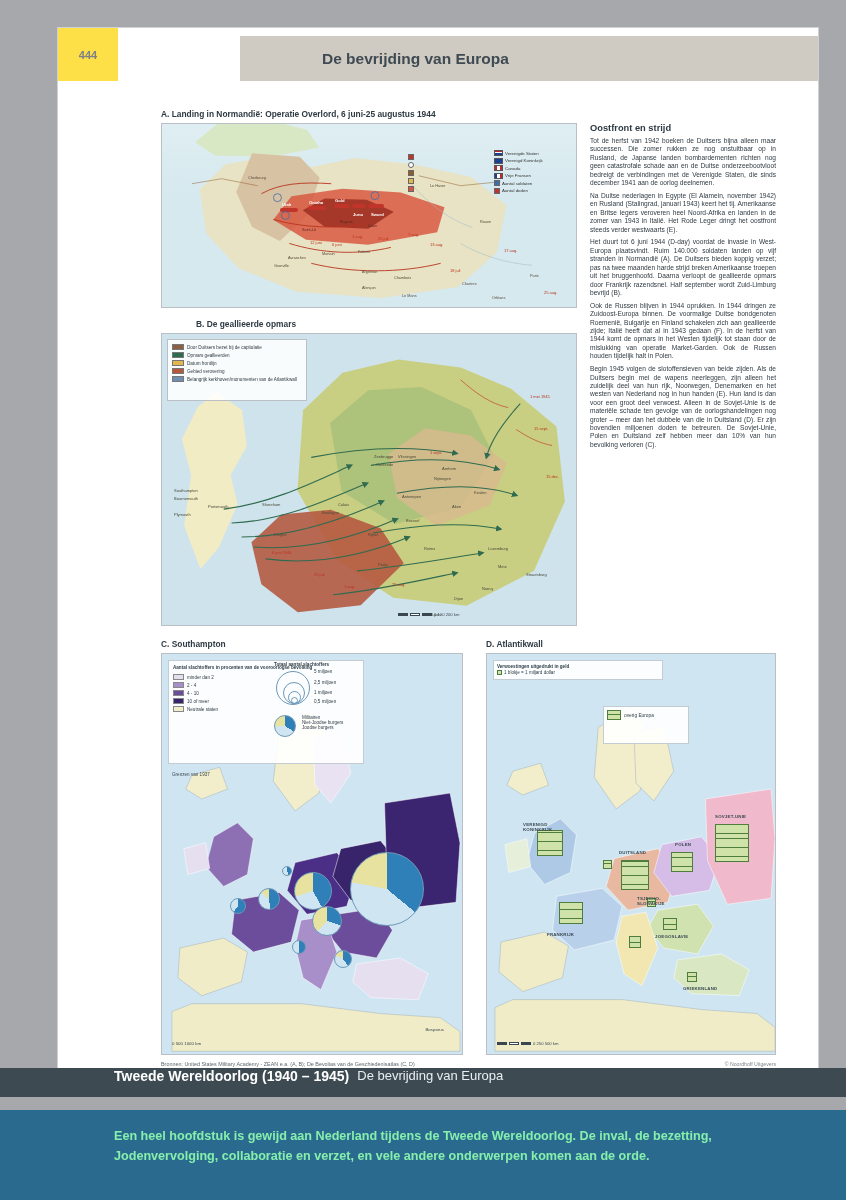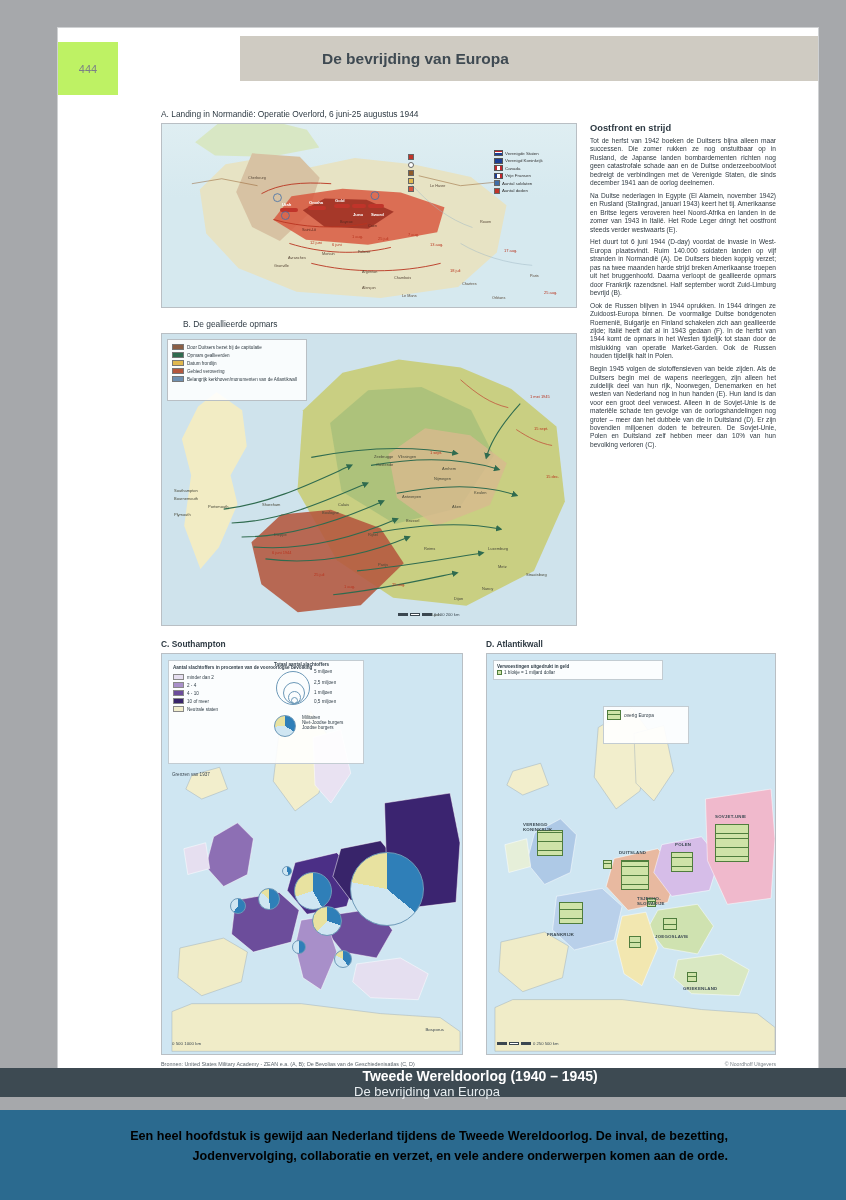--- a/index.html
+++ b/index.html
@@ -17,23 +17,23 @@
     position:absolute;
     left:58px; top:28px;
     width:760px; height:1040px;
     background:#ffffff;
     box-shadow:0 0 0 1px #cfd1d3;
   }
 
   
   .hdr { position:absolute; left:0; top:0; width:760px; height:53px; }
   .hdr-folio {
-    position:absolute; left:0; top:14px; width:60px; height:53px;
-    background:#bef264; color:#7b7f86;
-    font-size:11px; font-weight:normal;
+    position:absolute; left:0; top:0; width:60px; height:53px;
+    background:#fde047; color:#7b7f86;
+    font-size:11px; font-weight:bold;
     display:flex; align-items:center; justify-content:center;
   }
   .hdr-tab {
     position:absolute; left:60px; top:8px; width:122px; height:45px;
     background:#5b7f93; color:#ffffff;
     padding:6px 8px 0 8px;
   }
   .hdr-tab .t1 { font-size:9.5px; font-weight:bold; letter-spacing:.2px; }
   .hdr-tab .t2 { font-size:8px; margin-top:3px; color:#dce8ef; }
   .hdr-bar {
@@ -42,22 +42,22 @@
     display:flex; align-items:center;
   }
   .hdr-bar .title {
     color:#3f4a52; font-size:15.5px; font-weight:bold;
     margin-left:82px;
   }
 
   
   .content { position:absolute; left:0; top:53px; width:760px; bottom:0; }
 
-  .capA { position:absolute; left:103px; top:28px; font-size:8.4px; font-weight:normal; color:#2e3a43; }
-  .capB { position:absolute; left:90px; top:238px; font-size:8.4px; font-weight:normal; color:#2e3a43;padding-left:35px; }
+  .capA { position:absolute; left:103px; top:28px; font-size:8.4px; font-weight:bold; color:#2e3a43; }
+  .capB { position:absolute; left:103px; top:238px; font-size:8.4px; font-weight:bold; color:#2e3a43;padding-left:35px; }
   .capC { position:absolute; left:103px; top:558px; font-size:8.4px; font-weight:bold; color:#2e3a43; }
   .capD { position:absolute; left:428px; top:558px; font-size:8.4px; font-weight:bold; color:#2e3a43; }
 
   
   .fig { position:absolute; border:1px solid #b9bfc4; overflow:hidden; }
   #figA { left:103px; top:42px; width:416px; height:185px; background:#e8eff1; }
   #figB { left:103px; top:252px; width:416px; height:293px; background:#cfe3ec; }
   #figC { left:103px; top:572px; width:302px; height:402px; background:#cfe6f2; }
   #figD { left:428px; top:572px; width:290px; height:402px; background:#cfe6f2; }
 
@@ -77,27 +77,27 @@
   }
   .imprint {
     position:absolute; right:42px; top:980px;
     font-size:5.2px; color:#7c858b; text-align:right;
   }
 
   
   .band1 {
     position:absolute; left:0; top:1068px; width:846px; height:29px;
     background:#3d4a52; color:#ffffff;
-    display:flex; align-items:center;flex-direction:column;
+    display:flex; align-items:flex-start;
   }
   .band1 .b-strong { margin-left:114px; font-size:14px; font-weight:bold; color:#ffffff; }
   .band1 .b-light { margin-left:8px; font-size:13px; color:#e8eef1; }
   .band2 {
     position:absolute; left:0; top:1110px; width:846px; height:90px;
-    background:#2b6a8f; color:#000000;text-align:right;
+    background:#2b6a8f; color:#86efac;
   }
   .band2 p {
     margin:0; padding:16px 118px 0 114px;
     font-size:12.6px; line-height:20px; font-weight:bold;
   }
 
   
   .a-sea { position:absolute; inset:0; background:
       linear-gradient(180deg,#dfeef2 0%, #d6e9ef 40%, #d6e9ef 100%); }
   .a-land {

